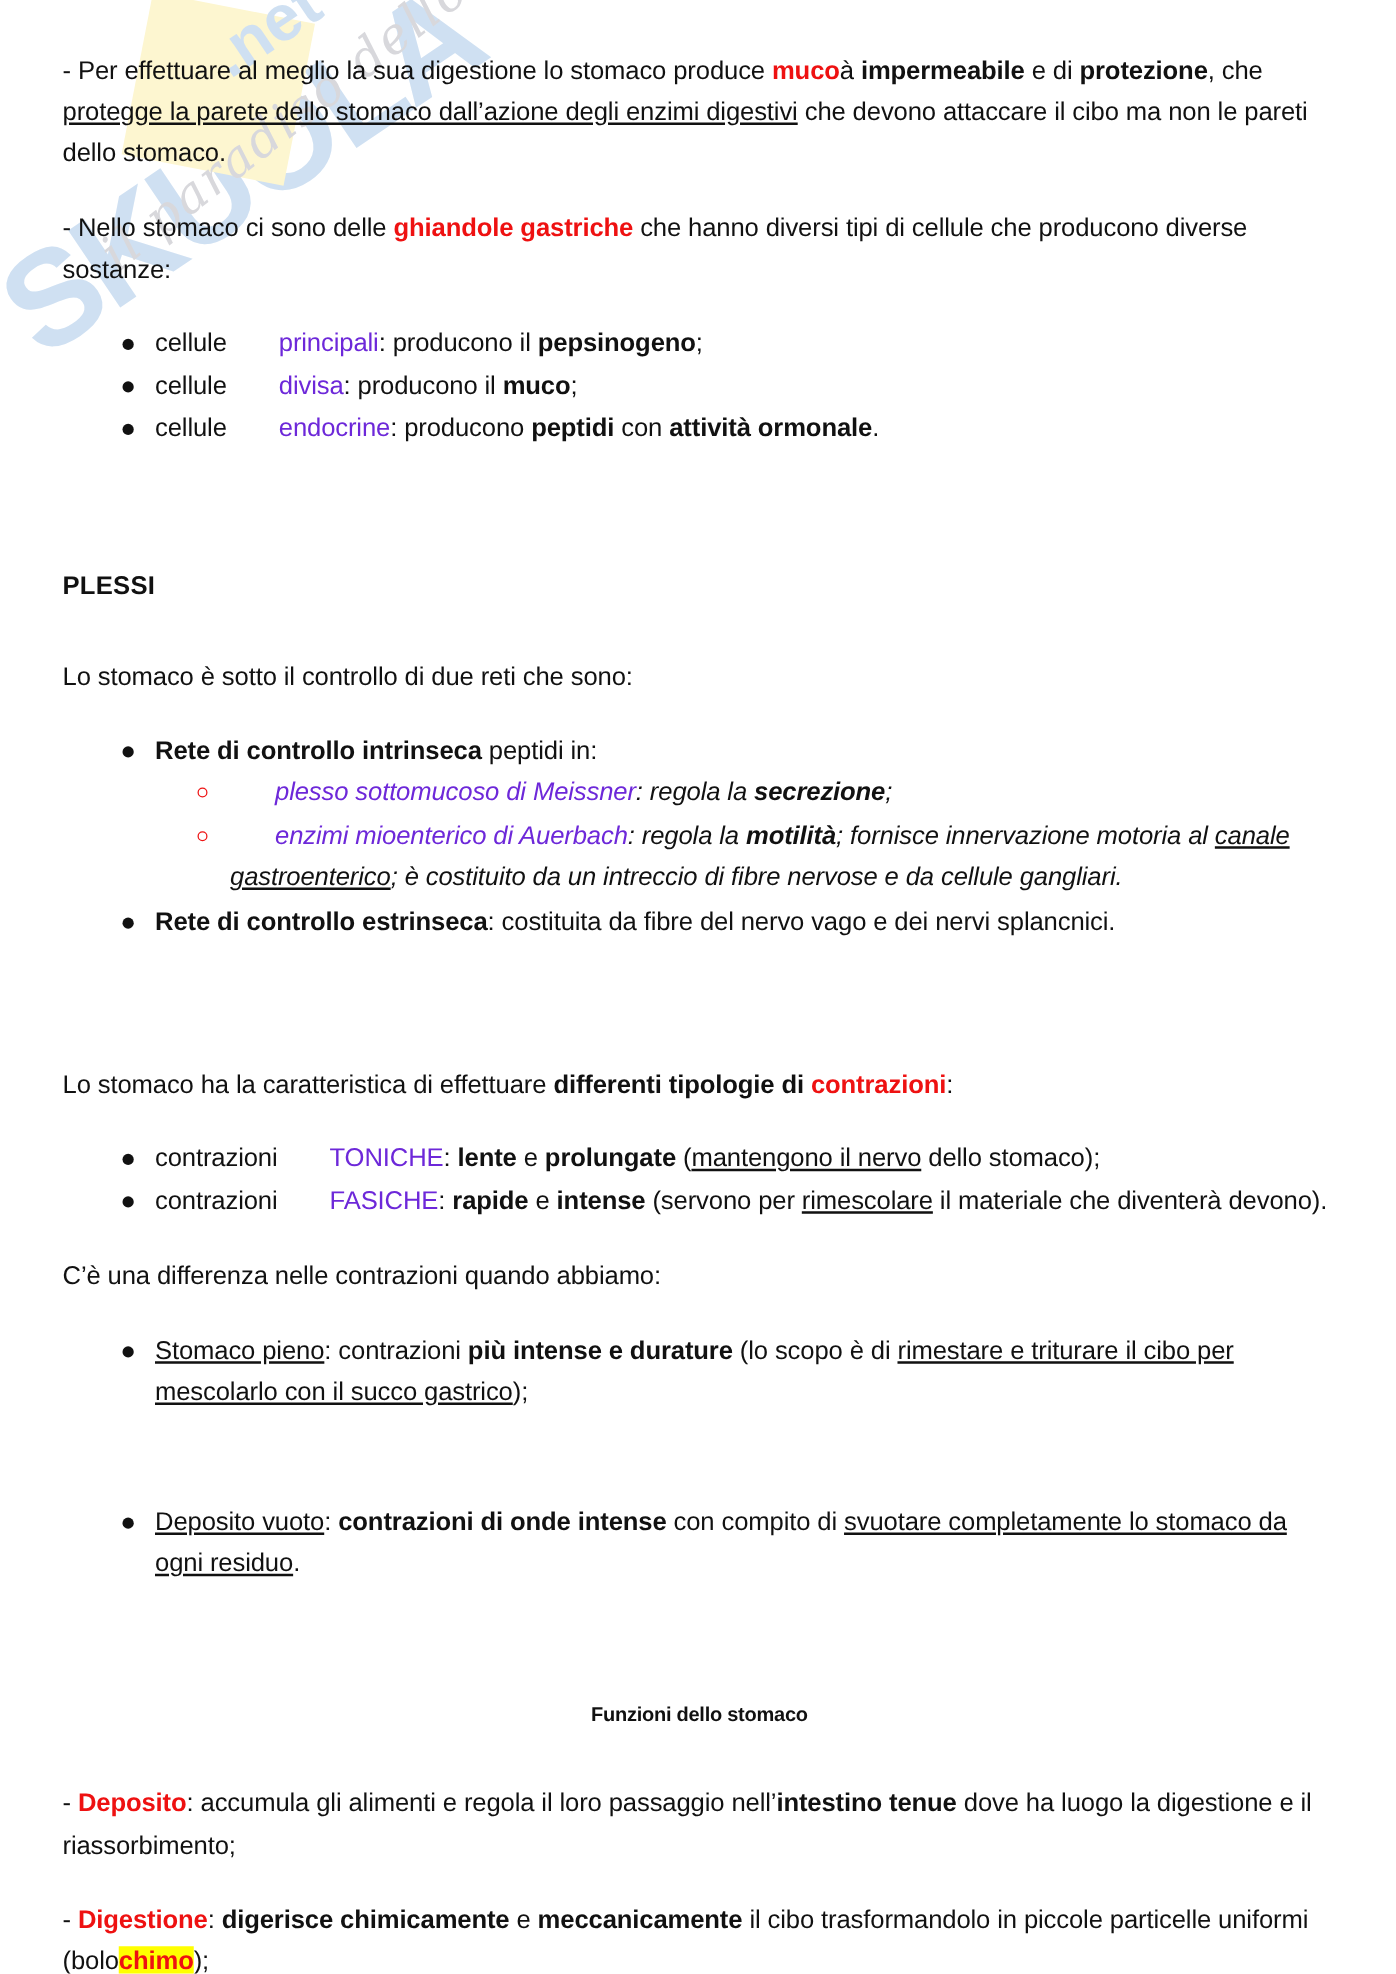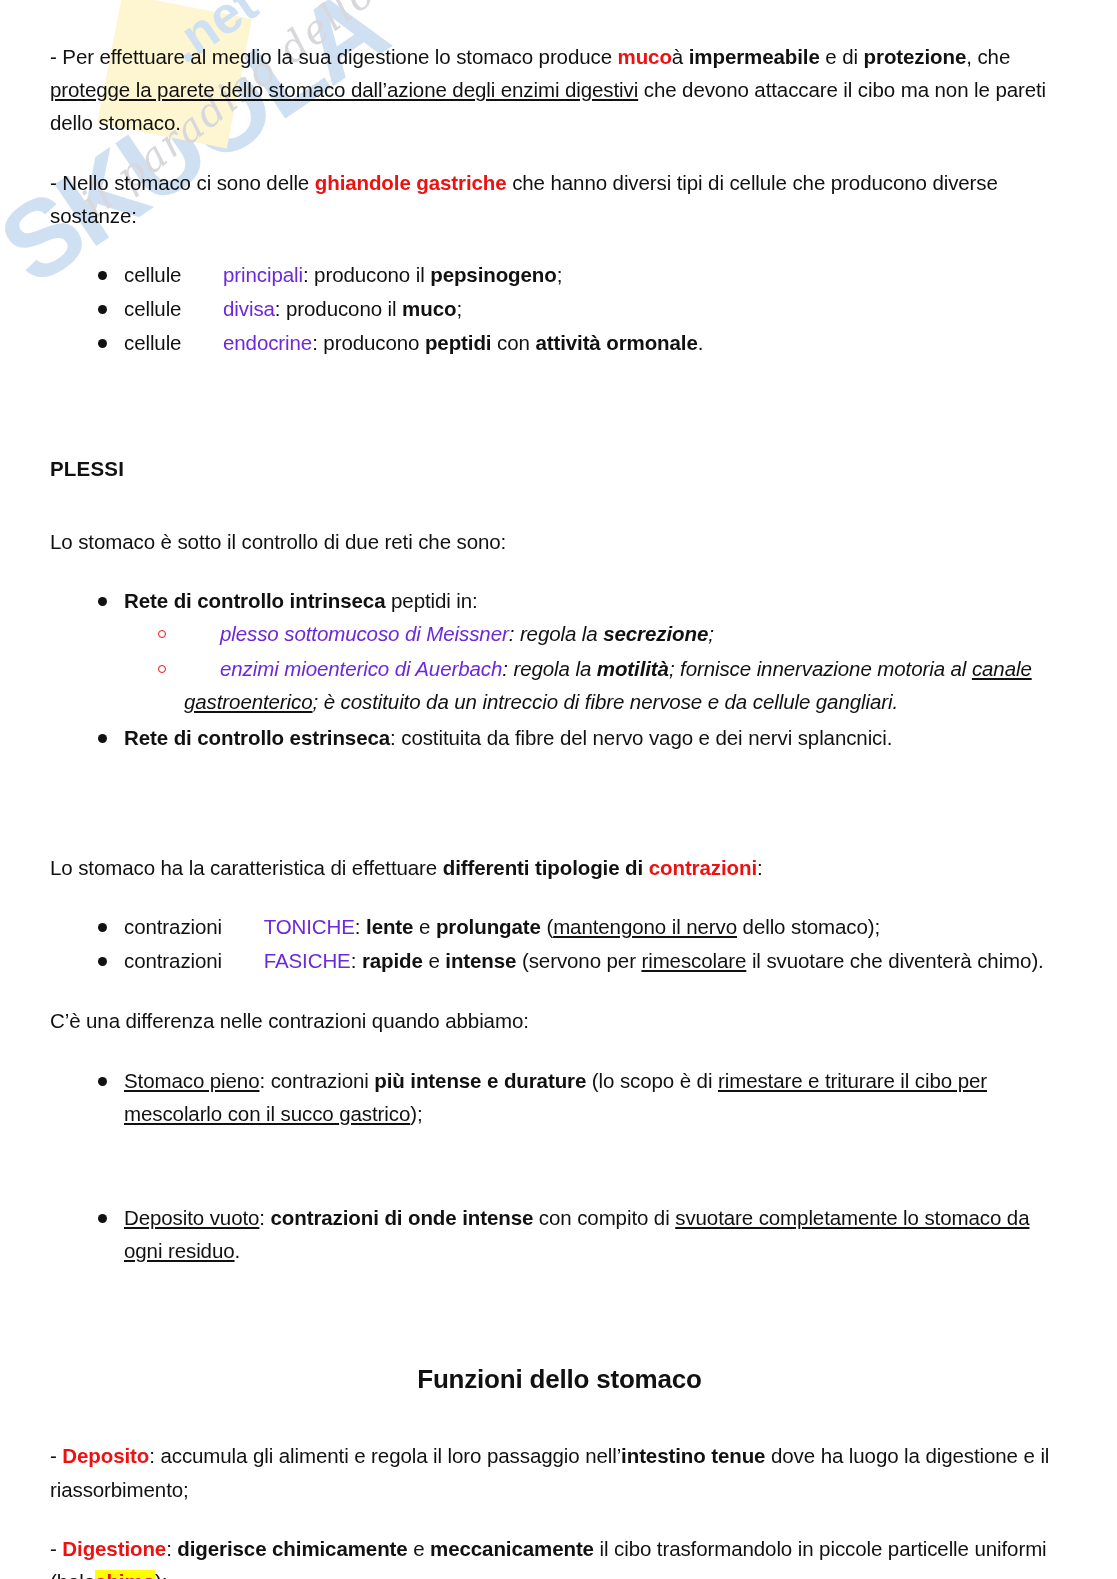--- a/index.html
+++ b/index.html
@@ -105,21 +105,21 @@
   .u { text-decoration: underline; }
   .hl-red-on-yellow { background: #ffff00; color: #ee1111; font-weight: bold; }
 
   h2.section-head {
     font-size: 20.5px;
     font-weight: bold;
     color: #111111;
     letter-spacing: 0.2px;
   }
   h3.center-title {
-    font-size: 26px;
+    font-size: 16px;
     font-weight: bold;
     color: #111111;
     text-align: center;
     letter-spacing: -0.2px;
   }
 
   ul.lvl1 {
     list-style: none;
     margin: 0;
     padding: 0 0 0 46px;
@@ -245,21 +245,21 @@
       <span>Lo stomaco ha la caratteristica di effettuare </span><span class="b">differenti tipologie di </span><span class="redb">contrazioni</span><span>:</span>
     </p>
 
     <div class="gap-m"></div>
 
     <ul class="lvl1">
       <li>
         <span>contrazioni </span><span class="red">TONICHE</span><span>: </span><span class="b">lente</span><span> e </span><span class="b">prolungate</span><span> (</span><span class="u">mantengono il nervo</span><span> dello stomaco);</span>
       </li>
       <li>
-        <span>contrazioni </span><span class="red">FASICHE</span><span>: </span><span class="b">rapide</span><span> e </span><span class="b">intense</span><span> (servono per </span><span class="u">rimescolare</span><span> il svuotare che diventerà chimo).</span>
+        <span>contrazioni </span><span class="red">FASICHE</span><span>: </span><span class="b">rapide</span><span> e </span><span class="b">intense</span><span> (servono per </span><span class="u">rimescolare</span><span> il materiale che diventerà devono).</span>
       </li>
     </ul>
 
     <div class="gap-m"></div>
 
     <p class="para">C’è una differenza nelle contrazioni quando abbiamo:</p>
 
     <div class="gap-m"></div>
 
     <ul class="lvl1">

